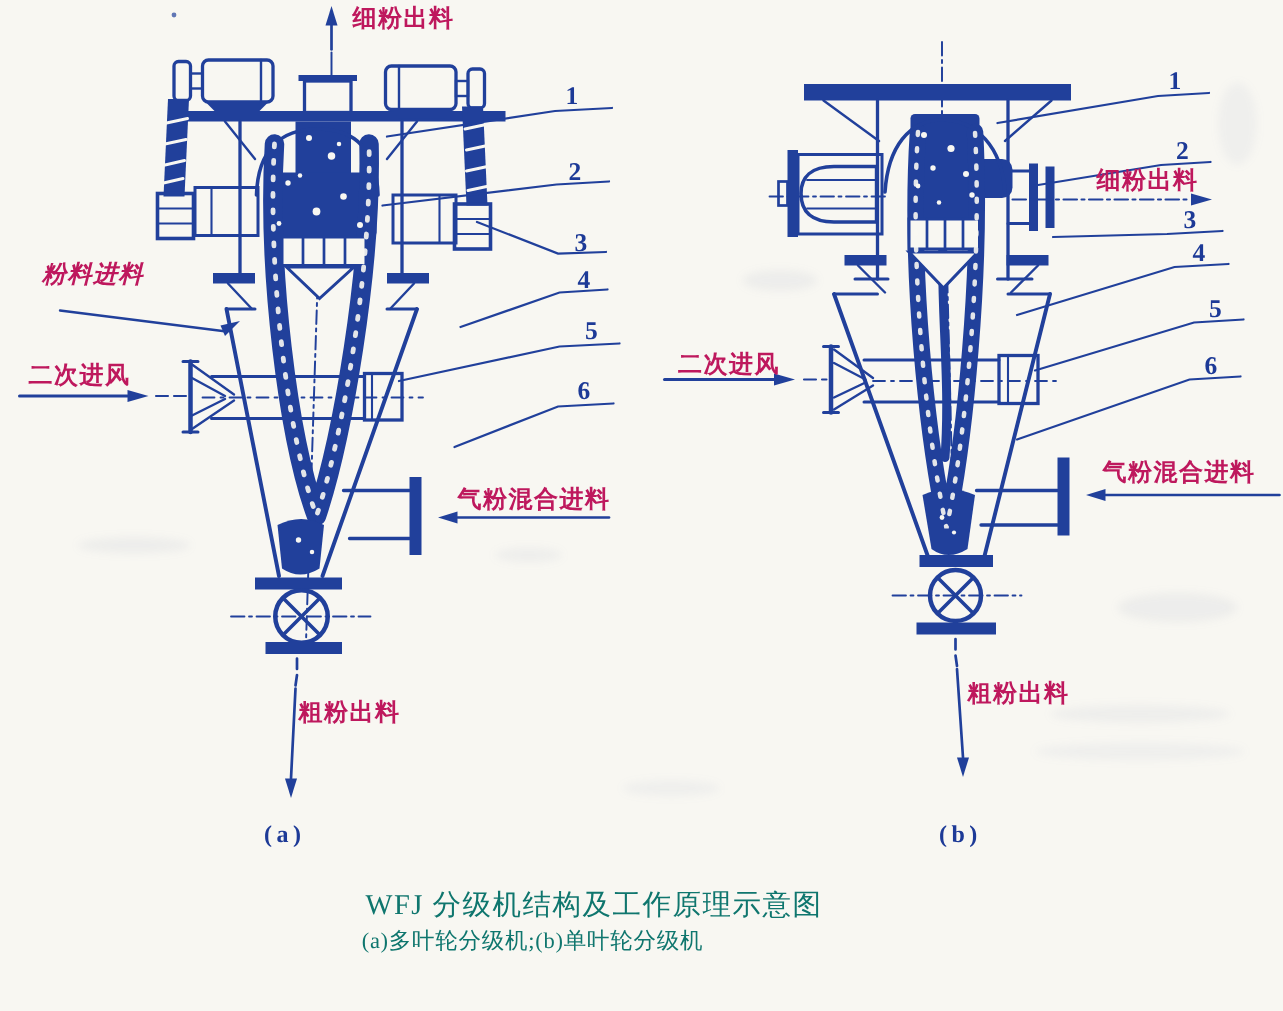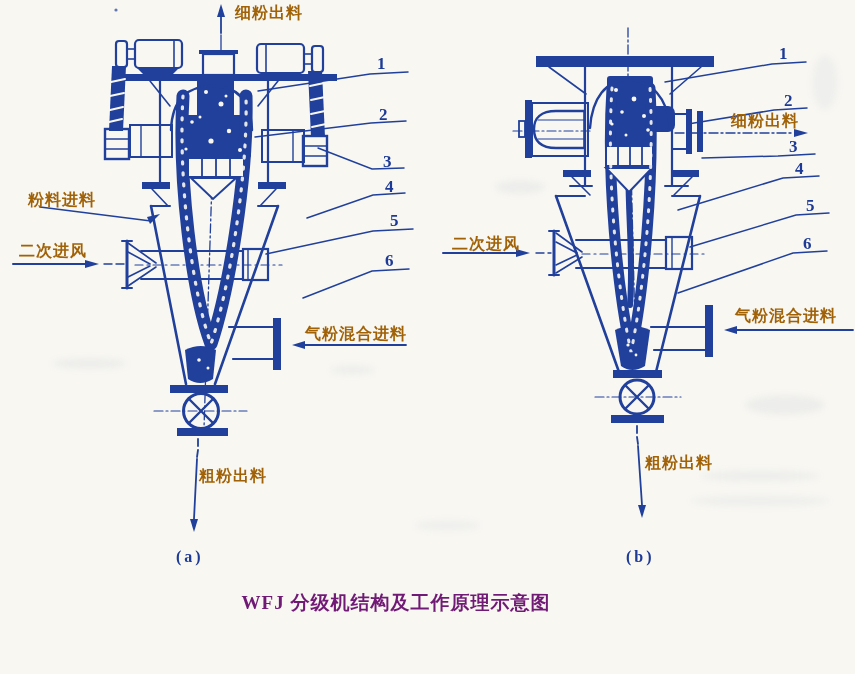--- a/index.html
+++ b/index.html
@@ -3,32 +3,32 @@
 <meta charset="utf-8">
 <style>
   html,body{margin:0;padding:0;}
   body{
     width:855px;height:674px;position:relative;overflow:hidden;
     background:#f8f7f2;
     font-family:"Liberation Serif","DejaVu Serif",serif;
   }
   .page{position:absolute;inset:0;}
   .lbl{
-    position:absolute;white-space:nowrap;color:#a16207;
+    position:absolute;white-space:nowrap;color:#be185d;
     font-weight:bold;font-size:16px;letter-spacing:1px;line-height:1.05;
   }
   .num{
     position:absolute;white-space:nowrap;color:#1d3a97;
     font-weight:bold;font-size:17px;line-height:1;
   }
   .sub{
     position:absolute;color:#1d3a97;font-weight:bold;font-size:16px;
     letter-spacing:3px;white-space:nowrap;
   }
-  .cap{position:absolute;color:#701a75;font-weight:bold;text-align:center;white-space:nowrap;}
+  .cap{position:absolute;color:#0f766e;font-weight:normal;text-align:center;white-space:nowrap;}
   .cap1{left:196px;top:590px;width:400px;font-size:19px;letter-spacing:1px;}
   .cap2{left:205px;top:618px;width:300px;font-size:15px;letter-spacing:0.5px;}
   .cap3{left:95px;top:645px;width:530px;font-size:16px;letter-spacing:0px;}
   .smudge{position:absolute;border-radius:50%;filter:blur(3px);pointer-events:none;}
   svg{position:absolute;left:0;top:0;}
 </style>
 </head>
 <body>
 
 <div class="page">
@@ -292,21 +292,21 @@
       <g>
         <path d="M853,330 H737" stroke-width="1.8"></path>
         <polygon points="724,330 737,326 737,334" fill="#21409b" stroke="none"></polygon>
       </g>
 
       <path d="M665,82 L772,64 L806,62 M688,124 L774,110 L807,108 M702,158 L778,156 L815,154 M678,210 L783,178 L819,176 M690,247 L796,215 L829,213 M678,293 L793,253 L827,251" stroke-width="1.5"></path>
     </g>
   </svg>
 
   <div class="lbl" style="left:235px;top:5px;">细粉出料</div>
-  <div class="lbl" style="left:28px;top:192px;">粉料进料</div>
+  <div class="lbl" style="left:28px;top:176px;font-style:italic;">粉料进料</div>
   <div class="lbl" style="left:19px;top:243px;">二次进风</div>
   <div class="lbl" style="left:305px;top:326px;">气粉混合进料</div>
   <div class="lbl" style="left:199px;top:468px;">粗粉出料</div>
   <div class="sub" style="left:176px;top:548px;">(a)</div>
 
   <div class="num" style="left:377px;top:55px;">1</div>
   <div class="num" style="left:379px;top:106px;">2</div>
   <div class="num" style="left:383px;top:153px;">3</div>
   <div class="num" style="left:385px;top:178px;">4</div>
   <div class="num" style="left:390px;top:212px;">5</div>
@@ -319,14 +319,15 @@
   <div class="sub" style="left:626px;top:548px;">(b)</div>
 
   <div class="num" style="left:779px;top:45px;">1</div>
   <div class="num" style="left:784px;top:92px;">2</div>
   <div class="num" style="left:789px;top:138px;">3</div>
   <div class="num" style="left:795px;top:160px;">4</div>
   <div class="num" style="left:806px;top:197px;">5</div>
   <div class="num" style="left:803px;top:235px;">6</div>
 
   <div class="cap cap1">WFJ 分级机结构及工作原理示意图</div>
+  <div class="cap cap2">(a)多叶轮分级机;(b)单叶轮分级机</div>
 
 </div>
 
 </body></html>

